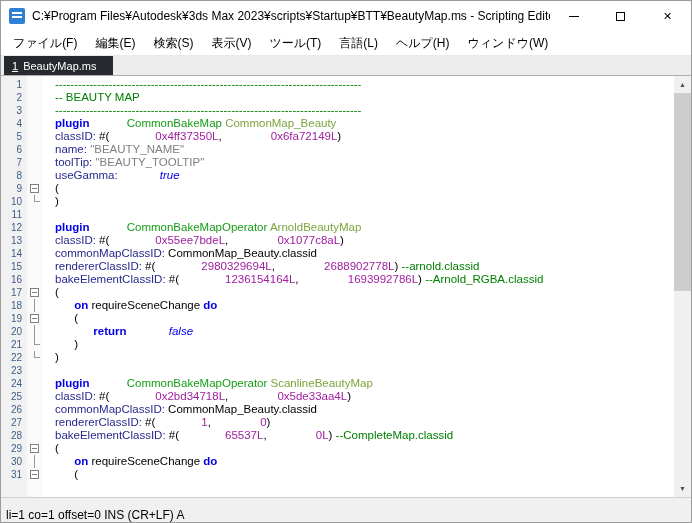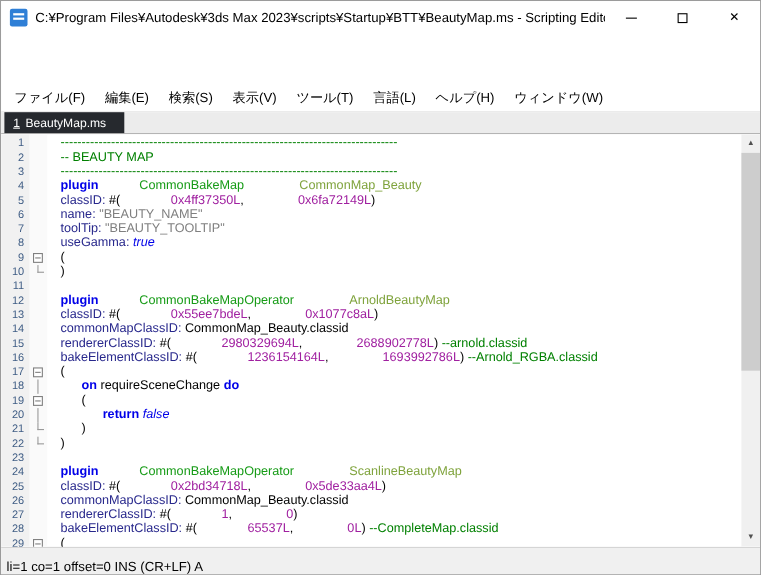--- a/index.html
+++ b/index.html
@@ -16,21 +16,21 @@
   .title { flex:1 1 auto; font-size:12px; color:#000; margin-left:7px; white-space:nowrap; overflow:hidden; }
   .win-controls { display:flex; height:100%; flex:0 0 auto; }
   .win-btn { width:47px; height:30px; display:flex; align-items:center; justify-content:center; color:#000; }
   .glyph-min { width:10px; height:1px; background:#000; display:block; }
   .glyph-max { width:9px; height:9px; border:1px solid #000; display:block; }
   .glyph-close { font-size:11px; line-height:1; }
 
   
   .menubar { flex:0 0 25px; display:flex; align-items:center; padding:0 3px; font-size:12px;
              background:#fff; border-bottom:1px solid #e9e9e9; }
-  .menu-item { padding:3px 9px; white-space:nowrap;margin-top:47px; }
+  .menu-item { padding:3px 9px; white-space:nowrap; }
 
   
   .tabbar { flex:0 0 20px; background:#ececec; border-bottom:1px solid #aeaeae;
             display:flex; align-items:flex-end; padding-left:3px; }
   .tab { height:19px; background:#26292e; color:#fff; font-size:11px;
          display:flex; align-items:center; padding:0 16px 0 8px; }
   .tab-num { text-decoration:underline; margin-right:5px; }
 
   
   .editor { flex:1 1 auto; position:relative; background:#fff; overflow:hidden; }
@@ -38,26 +38,26 @@
   .editor::after  { content:""; position:absolute; left:26px; top:0; bottom:0; width:16px; background:#fafafa; }
   #code-lines { position:absolute; left:0; top:2px; right:17px; z-index:1; }
   .line { display:flex; height:13px; line-height:13px; font-size:11.5px; }
   .ln   { flex:0 0 26px; text-align:right; padding-right:5px; font-size:10px; color:var(--c-line_number); }
   .fold { flex:0 0 16px; position:relative; }
   .code { flex:1 1 auto; white-space:pre; padding-left:12px; color:var(--c-plain); }
 
   .cm  { color:var(--c-comment); }
   .kw  { color:var(--c-keyword); font-weight:bold; }
   .ty  { color:var(--c-typename);margin-left:34px; }
-  .nm  { color:var(--c-instance);margin-left:47px; }
+  .nm  { color:var(--c-instance); }
   .pr  { color:var(--c-property); }
   .num { color:var(--c-number);padding-left:46px; }
   .str { color:var(--c-string); }
   .pl  { color:var(--c-plain); }
-  .it  { color:var(--c-keyword); font-style:italic; }
+  .it  { color:var(--c-keyword); font-style:italic;margin-left:39px; }
 
   
   .fm-box { position:absolute; left:3px; top:2px; width:9px; height:9px;
             border:1px solid #808080; background:#fff; }
   .fm-box::after { content:""; position:absolute; left:1px; right:1px; top:3px; height:1px; background:#808080; }
   .fm-vline { position:absolute; left:7px; top:0; bottom:0; width:1px; background:#9a9a9a; }
   .fm-end { position:absolute; left:7px; top:0; width:6px; height:7px;
             border-left:1px solid #9a9a9a; border-bottom:1px solid #9a9a9a; }
 
   

